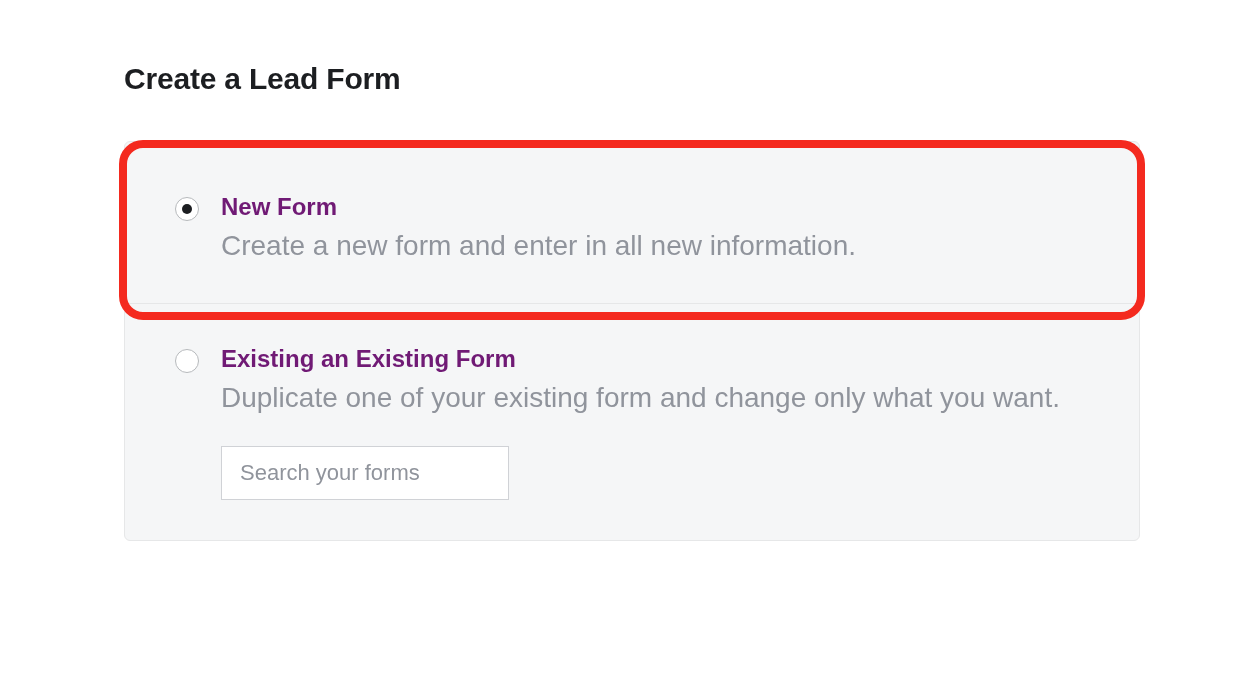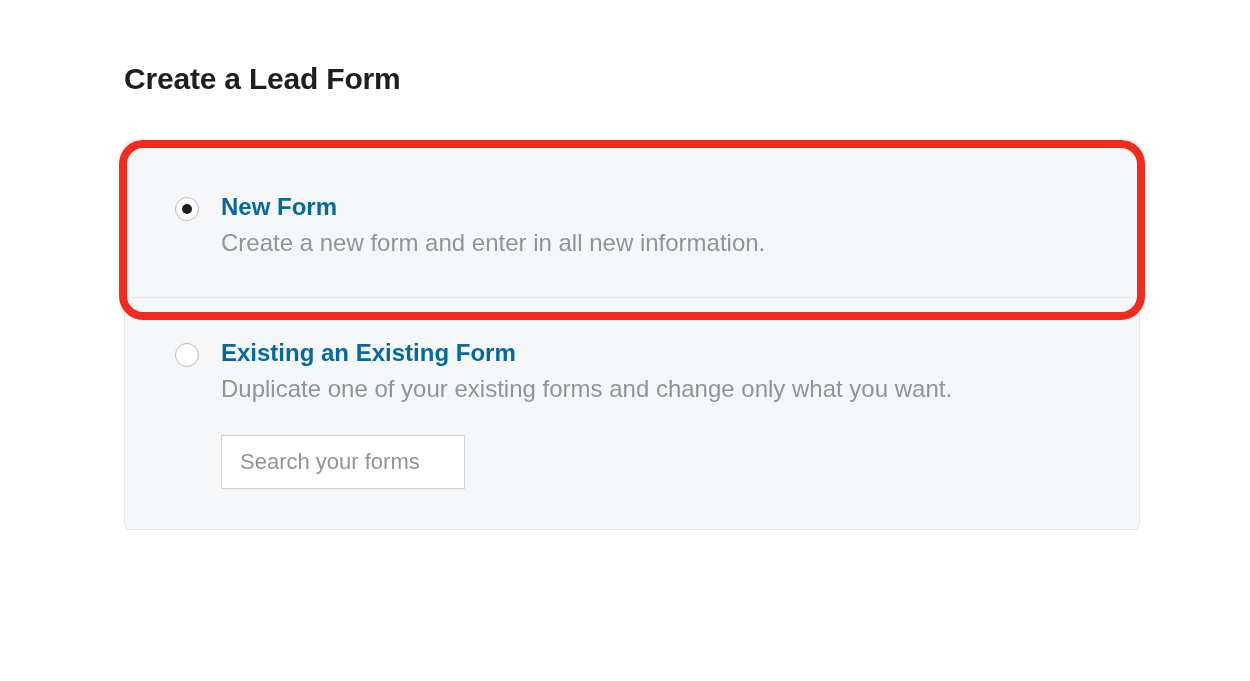--- a/index.html
+++ b/index.html
@@ -6,23 +6,23 @@
     html,body{width:1250px;height:681px;background:#fff;font-family:-apple-system,BlinkMacSystemFont,"Segoe UI",Helvetica,Arial,sans-serif;}
     .wrap{padding:62px 0 0 124px;width:1140px;}
     .title{font-size:30px;font-weight:700;color:#1c1e21;letter-spacing:-.2px;margin-bottom:45px;}
     .panel{position:relative;border:1px solid #e6e7e8;border-radius:6px;background:#f5f6f7;overflow:visible;}
     .highlight{position:absolute;inset:-6px -6px auto -6px;height:180px;border:8px solid #f42a1f;border-radius:24px;pointer-events:none;top:-2px;}
     .opt{padding:50px 40px 36px 50px;}
     .opt+.opt{border-top:1px solid #e6e7e8;padding-top:40px;padding-bottom:40px;}
     .row{display:flex;align-items:flex-start;gap:22px;}
     .radio{width:24px;height:24px;border-radius:50%;border:1px solid #b6b9bc;background:#fff;flex:0 0 24px;display:flex;align-items:center;justify-content:center;margin-top:5px;cursor:pointer;}
     .radio.selected::after{content:"";display:block;width:10px;height:10px;border-radius:50%;background:#1c1e21;}
-    .label{font-size:24px;font-weight:700;color:#0369a1;line-height:1.25;}
-    .desc{font-size:24px;color:#90949c;line-height:1.45;margin-top:4px;}
-    .search{margin-top:28px;width:244px;}
+    .label{font-size:24px;font-weight:700;color:#701a75;line-height:1.25;}
+    .desc{font-size:28px;color:#90949c;line-height:1.45;margin-top:4px;}
+    .search{margin-top:28px;width:288px;}
     .search input{width:100%;height:54px;border:1px solid #d0d2d6;background:#fff;font-size:22px;color:#4b4f56;padding:0 18px;outline:none;}
     .search input::placeholder{color:#90949c;}
   </style>
 </head>
 <body>
 
 <div class="wrap">
   <h1 class="title">Create a Lead Form</h1>
 
   <div class="panel">
@@ -36,21 +36,21 @@
           <div class="desc">Create a new form and enter in all new information.</div>
         </div>
       </div>
     </div>
 
     <div class="opt">
       <div class="row">
         <span class="radio"></span>
         <div>
           <div class="label">Existing an Existing Form</div>
-          <div class="desc">Duplicate one of your existing forms and change only what you want.</div>
+          <div class="desc">Duplicate one of your existing form and change only what you want.</div>
           <div class="search">
             <input type="text" placeholder="Search your forms" style="">
           </div>
         </div>
       </div>
     </div>
 
   </div>
 </div>
 

